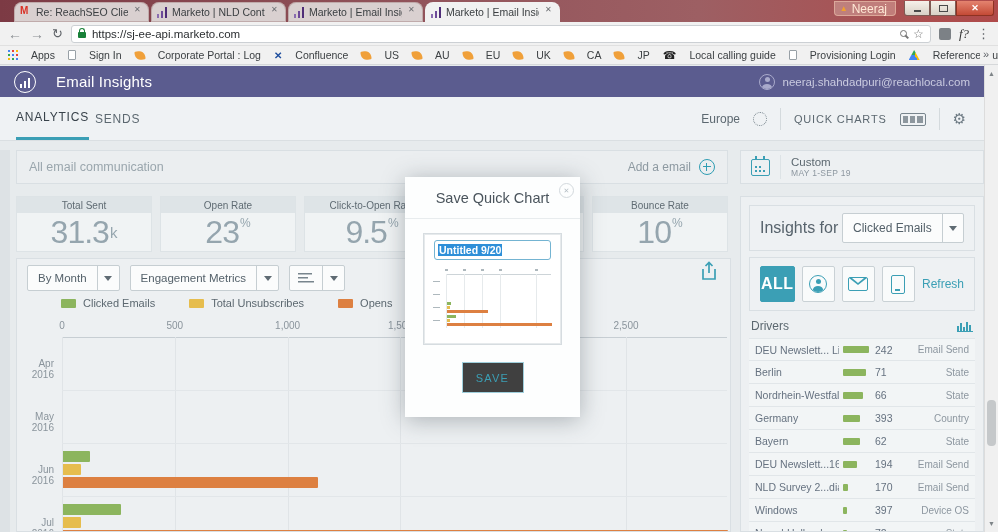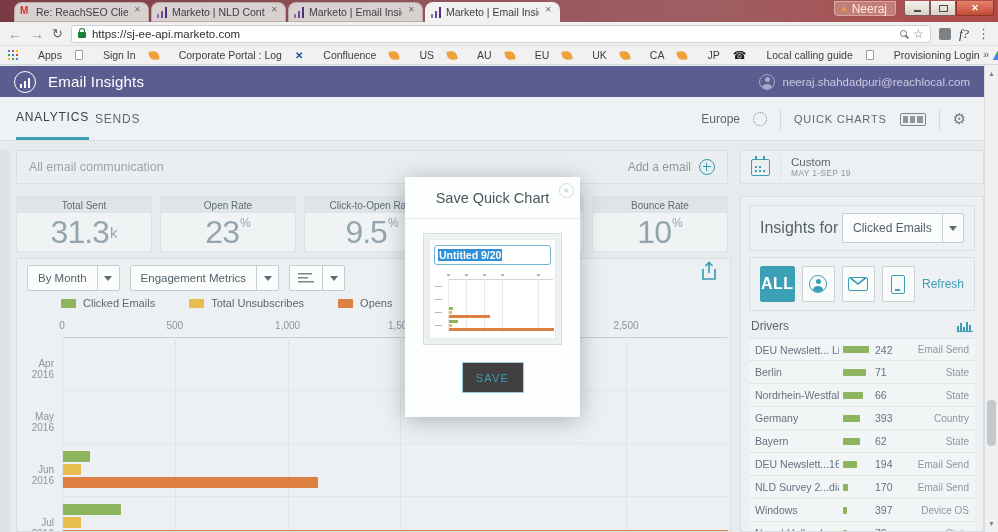--- a/index.html
+++ b/index.html
@@ -50,39 +50,39 @@
   .search-icon::after { content:''; position:absolute; width:4px; height:1.5px; background:#757575;
     transform:rotate(45deg); right:-3px; bottom:-1px; }
   .star-icon { font-size:12px; color:#757575; line-height:1; }
   .ext-box-icon { width:12px; height:12px; background:#7c8186; border-radius:2px; }
   .ext-f-icon { font-family:"Liberation Serif", serif; font-style:italic; font-size:13px; color:#333; }
   .menu-icon { font-size:13px; color:#5f6368; }
 
   .bookmarks { position:absolute; top:46px; left:0; width:998px; height:19px; background:#f1f1f1;
     display:flex; align-items:center; padding:0 26px 0 8px; gap:13px; border-bottom:1px solid #d6d8da;
     overflow:hidden; white-space:nowrap; }
-  .bm-item { display:flex; align-items:center; gap:20px; flex:0 0 auto; font-size:10.5px; color:#3c4043; }
+  .bm-item { display:flex; align-items:center; gap:13px; flex:0 0 auto; font-size:10.5px; color:#3c4043; }
   .bm-overflow { position:absolute; right:6px; top:48px; font-size:11px; color:#5f6368; background:#f1f1f1; padding:0 3px; z-index:2; }
   .apps-grid-icon { position:relative; width:10px; height:10px; }
   .apps-grid-icon::before { content:''; position:absolute; top:0; left:0; width:2px; height:2px; background:#4285f4;
     box-shadow:4px 0 #ea4335,8px 0 #fbbc05,0 4px #34a853,4px 4px #4285f4,8px 4px #ea4335,0 8px #fbbc05,4px 8px #34a853,8px 8px #4285f4; }
   .page-icon { width:8px; height:10px; background:#fff; border:1px solid #98a0a6; border-radius:1px; }
   .swoosh-icon { width:10px; height:9px; background:#f0a03a; border-radius:1px 6px 1px 6px; transform:rotate(-10deg); }
   .confluence-icon::before { content:'✕'; color:#1f4e9e; font-weight:bold; font-size:10px; }
   .phone-icon::before { content:'☎'; font-size:11px; color:#222; }
   .drive-icon { width:11px; height:10px; clip-path:polygon(50% 0,100% 100%,0 100%);
     background:conic-gradient(from 150deg,#4285f4 0 120deg,#34a853 0 240deg,#fbbc05 0 360deg); }
   .vanity-icon { width:10px; height:10px; border-radius:2px; background:linear-gradient(135deg,#ffd24d 0 50%,#f2930d 50%); }
 
   
   .page { position:absolute; top:65px; left:0; width:998px; height:467px; background:#e7ebed; overflow:hidden; }
   .left-strip { position:absolute; top:85px; left:0; width:10px; bottom:0; background:#dde2e5; }
 
   .purple-header { position:absolute; top:1px; left:0; width:998px; height:31px; background:#5b5c8f;
-    display:flex; align-items:center; padding:0 14px; gap:12px; }
+    display:flex; align-items:center; padding:0 14px; gap:20px; }
   .mk-logo { width:22px; height:22px; border:1.5px solid #fff; border-radius:50%; position:relative; }
   .mk-logo::before { content:''; position:absolute; inset:4px;
     background:linear-gradient(#fff,#fff) 1px 100%/2px 4px no-repeat,
                linear-gradient(#fff,#fff) 5px 100%/2px 7px no-repeat,
                linear-gradient(#fff,#fff) 9px 100%/2px 10px no-repeat; }
   .app-title { color:#fff; font-size:15px; letter-spacing:.2px; }
   .header-right { margin-left:auto; display:flex; align-items:center; gap:8px; padding-right:14px; }
   .person-icon { width:16px; height:16px; border:1.5px solid #a9aacb; border-radius:50%; position:relative; overflow:hidden; }
   .person-icon::before { content:''; position:absolute; top:2.5px; left:5px; width:5px; height:5px; border-radius:50%; background:#a9aacb; }
   .person-icon::after { content:''; position:absolute; top:9px; left:2.5px; width:10px; height:7px; border-radius:50% 50% 0 0; background:#a9aacb; }
@@ -197,21 +197,21 @@
   .sb-thumb { position:absolute; left:2px; width:9px; top:335px; height:46px; background:#c5c8ca; border-radius:4px; }
 
   
   .modal { position:absolute; top:112px; left:405px; width:175px; height:240px; background:#fdfefe;
     box-shadow:0 3px 22px rgba(50,60,70,.35); z-index:10; }
   .modal-header { height:42px; border-bottom:1px solid #e8ecee; display:flex; align-items:center; justify-content:center; position:relative; }
   .modal-title { font-size:14.5px; color:#4a545c; }
   .modal-close { position:absolute; top:6px; right:6px; width:15px; height:15px; border:1.5px solid #d3d9dd; border-radius:50%;
     display:flex; align-items:center; justify-content:center; }
   .modal-close::before { content:'✕'; font-size:7px; color:#b6bfc5; }
-  .preview-box { margin:14px auto 0; width:139px; height:112px; background:#eef1f2; border:1px solid #d6dce0; padding:5px; }
+  .preview-box { margin:14px auto 0; width:139px; height:112px; background:#eef1f2; border:1px solid #d6dce0; }
   .preview-inner { width:100%; height:100%; background:#fff; border:1px solid #e6eaec; padding:5px 4px 0; }
   .fake-input { width:117px; height:20px; border:1.6px solid #74b4d2; border-radius:3px; background:#fff;
     display:flex; align-items:center; padding:0 3px; margin:0 auto; }
   .fake-input .selection { background:#2e8fd8; color:#fff; font-size:10.5px; font-weight:bold; padding:0 1px; white-space:nowrap; }
   #mini-chart { position:relative; width:121px; height:66px; margin:4px auto 0; overflow:hidden; }
   #mini-chart .gridline { position:absolute; width:1px; bottom:2px; background:#e6eaec; }
   #mini-chart .axis-line { position:absolute; height:1px; background:#cdd4d8; }
   #mini-chart .tick-dash { position:absolute; width:3px; height:1.5px; background:#aeb8bd; }
   #mini-chart .cat-dash { position:absolute; left:1px; width:7px; height:1.5px; background:#aeb8bd; }
   #mini-chart .chart-bar { position:absolute; }

